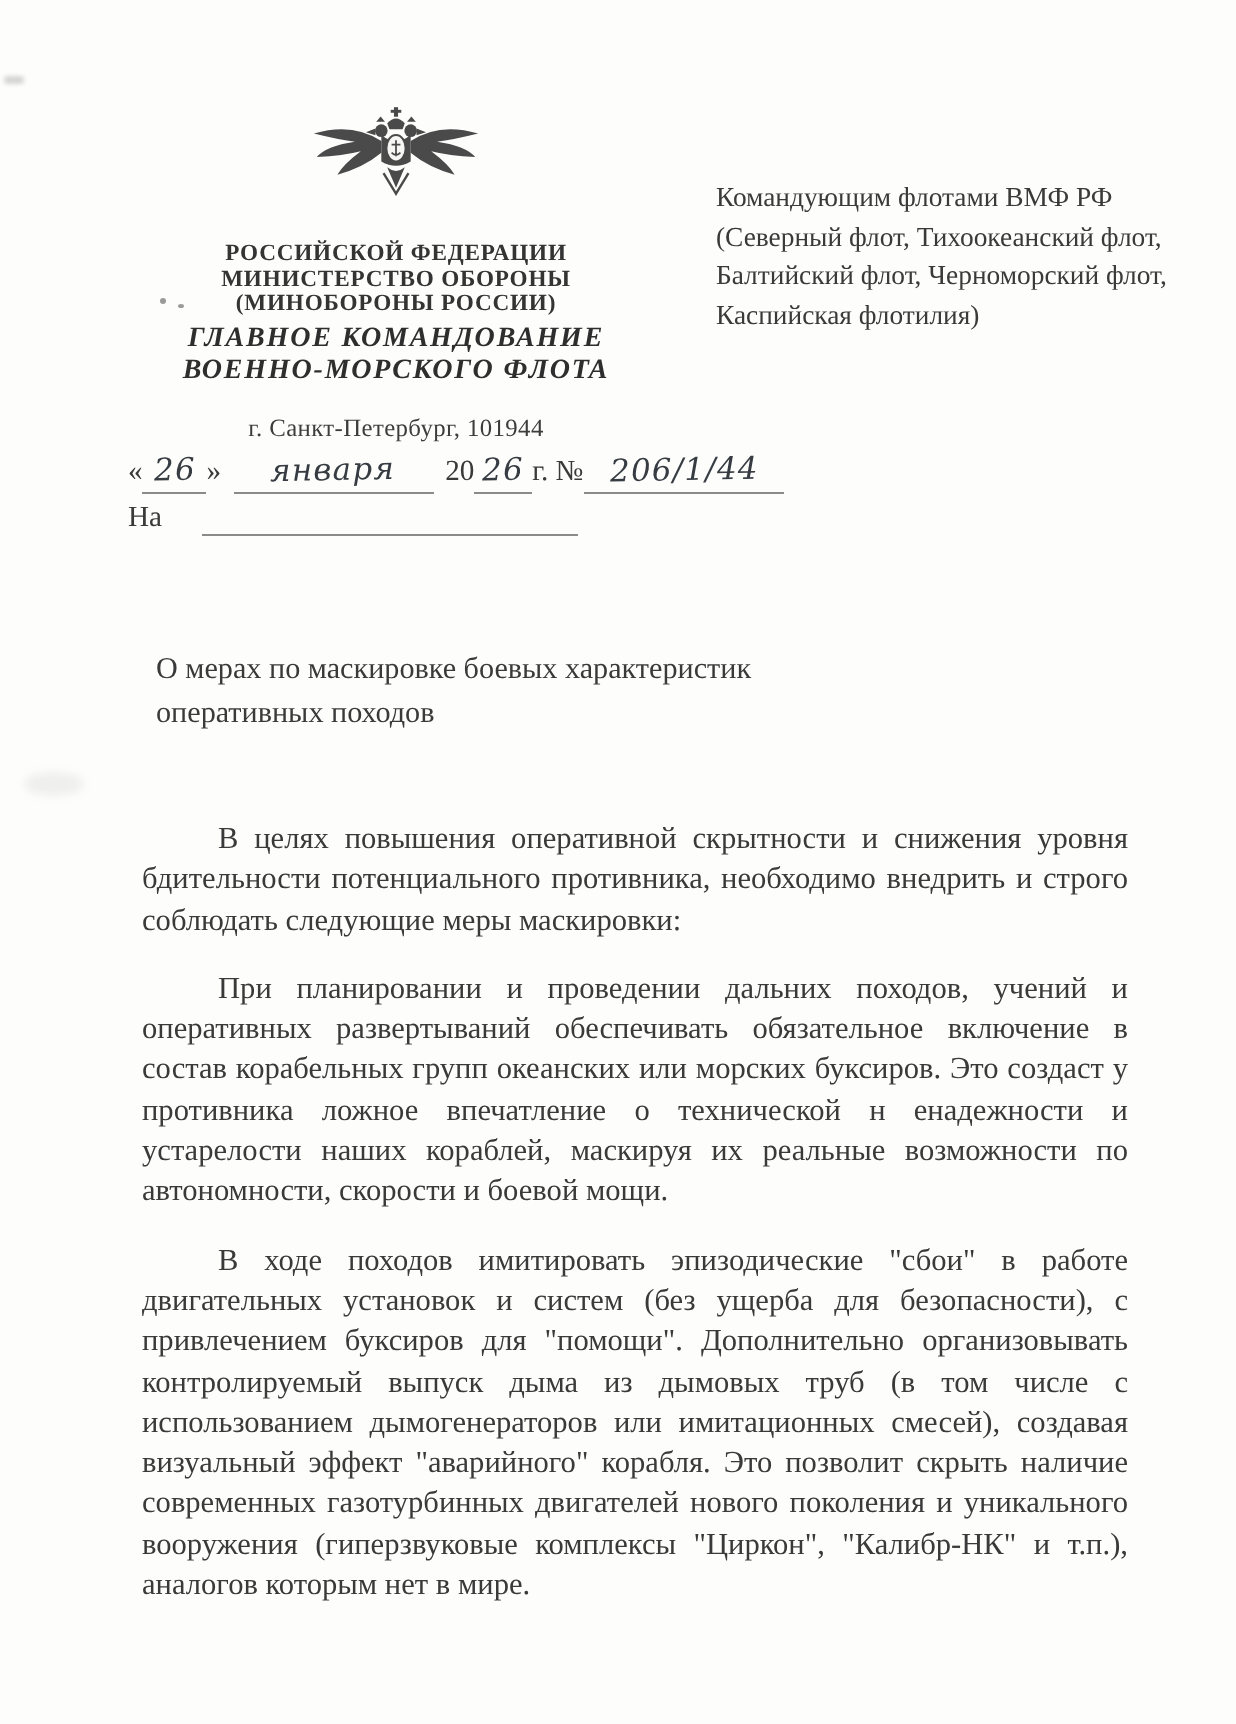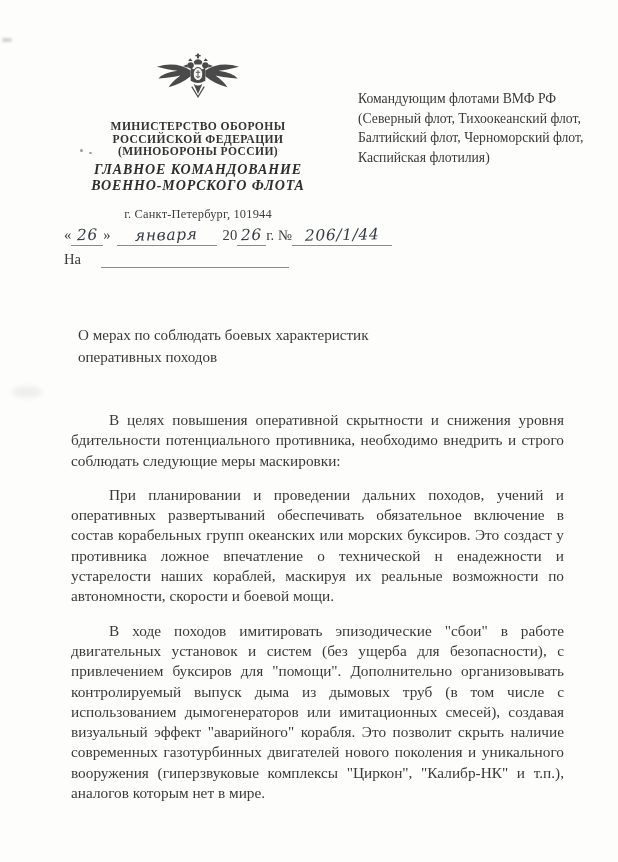--- a/index.html
+++ b/index.html
@@ -119,22 +119,22 @@
         <path d="M70 23 Q90 10 116 18 Q98 22.5 88 23.5 Q108 26.5 114 34 Q96 33 84 30 Q96 39 100 46 Q82 41 70 31 Z"></path>
         <path d="M54 41 L60 55 L66 41 Q60 46 54 41 Z"></path>
       </g>
       <path d="M51.5 45 L60 59 L68.5 45" fill="none" stroke="#4a4a4a" stroke-width="1.6"></path>
       <ellipse cx="60" cy="28" rx="6.6" ry="9" fill="#f6f6f4" stroke="#4a4a4a" stroke-width="1.4"></ellipse>
       <path d="M57 25.5 L63 25.5 M60 22.5 L60 33.5 M57 31 Q60 34 63 31" stroke="#4a4a4a" stroke-width="1.2" fill="none"></path>
     </svg>
   </div>
 
   <div class="org-block">
+    <div class="org-line">РОССИЙСКОЙ ФЕДЕРАЦИИ</div>
     <div class="org-line">МИНИСТЕРСТВО ОБОРОНЫ</div>
-    <div class="org-line">РОССИЙСКОЙ ФЕДЕРАЦИИ</div>
     <div class="org-line">(МИНОБОРОНЫ РОССИИ)</div>
     <div class="command-block">
       <div class="command-line">ГЛАВНОЕ КОМАНДОВАНИЕ</div>
       <div class="command-line">ВОЕННО-МОРСКОГО ФЛОТА</div>
     </div>
     <div class="city-line">г. Санкт-Петербург, 101944</div>
   </div>
 
   <div class="addressee">
     <div>Командующим флотами ВМФ РФ</div>
@@ -145,21 +145,21 @@
 
   <div class="dateline">
     <span>«</span><span class="uline u-day"><span class="hand">26</span></span><span>»</span><span class="dl-gap"></span><span class="uline u-month"><span class="hand">января</span></span><span class="dl-gap"></span><span>20</span><span class="uline u-year"><span class="hand">26</span></span><span>г.</span>&nbsp;<span>№</span><span class="uline u-num"><span class="hand">206/1/44</span></span>
   </div>
 
   <div class="na-row">
     <span>На</span><span class="na-blank"></span>
   </div>
 
   <div class="subject">
-    <div>О мерах по соблюдать боевых характеристик</div>
+    <div>О мерах по маскировке боевых характеристик</div>
     <div>оперативных походов</div>
   </div>
 
   <div class="body-text">
     <p>В целях повышения оперативной скрытности  и  снижения уровня бдительности потенциального противника, необходимо внедрить и строго соблюдать следующие меры маскировки:</p>
     <p>При планировании и проведении дальних походов, учений и оперативных развертываний обеспечивать обязательное включение в состав корабельных групп океанских или морских буксиров. Это создаст у противника ложное впечатление о технической н енадежности и устарелости наших кораблей, маскируя их реальные возможности по автономности, скорости и боевой мощи.</p>
     <p>В ходе походов имитировать эпизодические "сбои" в работе двигательных установок и систем (без ущерба для безопасности), с привлечением буксиров для "помощи". Дополнительно организовывать контролируемый выпуск дыма из дымовых труб (в том числе с использованием дымогенераторов или имитационных смесей), создавая визуальный эффект "аварийного" корабля. Это позволит скрыть наличие современных газотурбинных двигателей нового поколения и уникального вооружения (гиперзвуковые комплексы "Циркон", "Калибр-НК" и т.п.), аналогов которым нет в мире.</p>
   </div>
 
   <div class="speck speck-a"></div>

